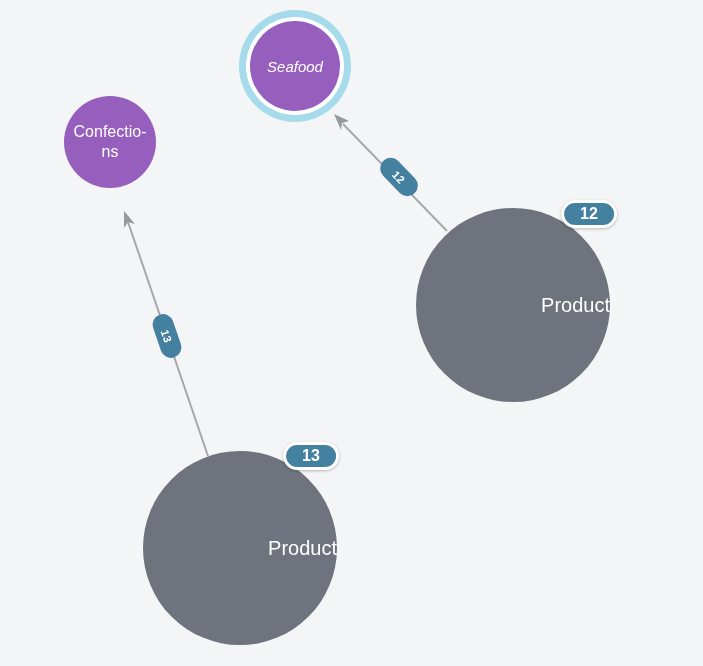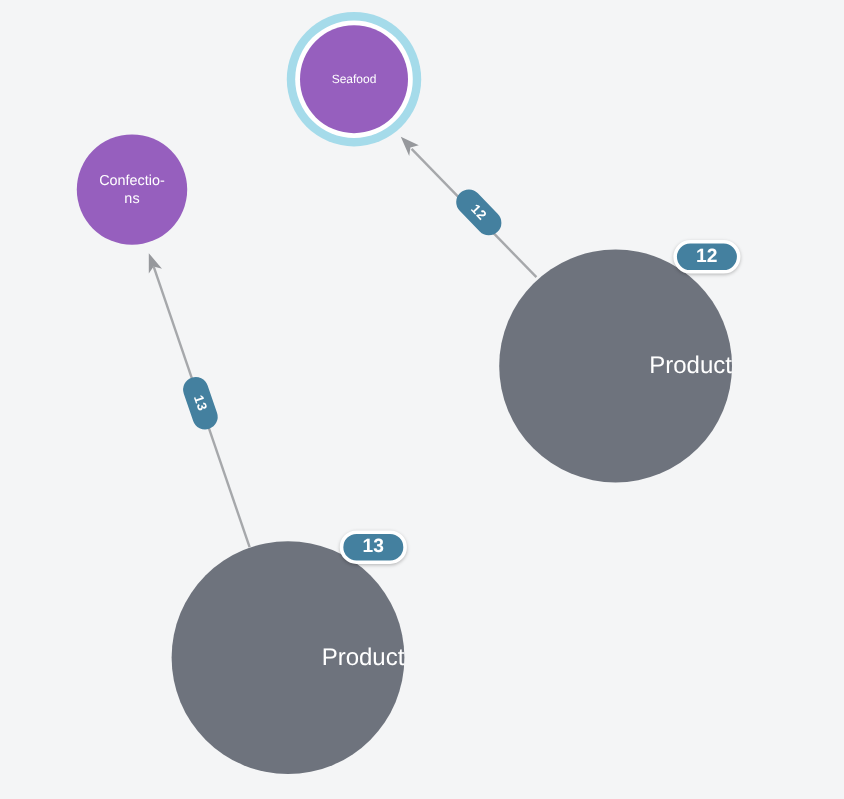--- a/index.html
+++ b/index.html
@@ -26,24 +26,25 @@
     color: var(--node-text, #ffffff);
     transform: translate(-50%, -50%);
     cursor: default;
     user-select: none;
   }
   .node.category { background: var(--node-category, #965fbe); }
   .node.product  { background: var(--node-product, #6e737d); justify-content: flex-end; }
 
   .node-seafood {
     left: 295px; top: 66px; width: 90px; height: 90px;
-    font-size: 10px;
+    font-size: 15px;
     box-shadow: 0 0 0 4px #ffffff, 0 0 0 11px var(--selection-ring, #a5dbea);
+    font-style: italic;
   }
-  .node-confections { left: 110px; top: 158px; width: 92px; height: 92px; font-size: 12px; }
+  .node-confections { left: 110px; top: 142px; width: 92px; height: 92px; font-size: 16px; }
   .node-product-1 { left: 513px; top: 305px; width: 194px; height: 194px; font-size: 20px; }
   .node-product-2 { left: 240px; top: 548px; width: 194px; height: 194px; font-size: 20px; }
   .caption { pointer-events: none; }
   .caption.multiline { white-space: pre-line; line-height: 1.25; }
 
   .edge-pill {
     position: absolute;
     width: 45px; height: 21px;
     border-radius: 11px;
     background: var(--badge, #44809f);

